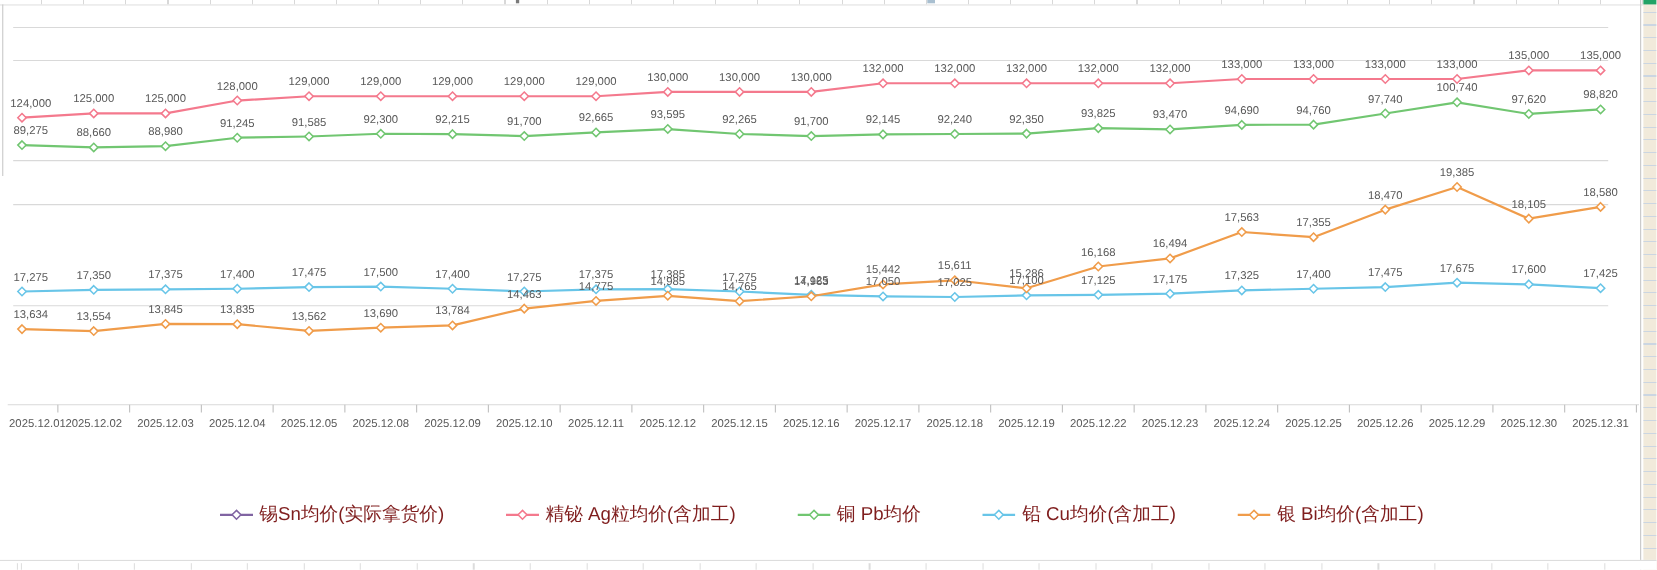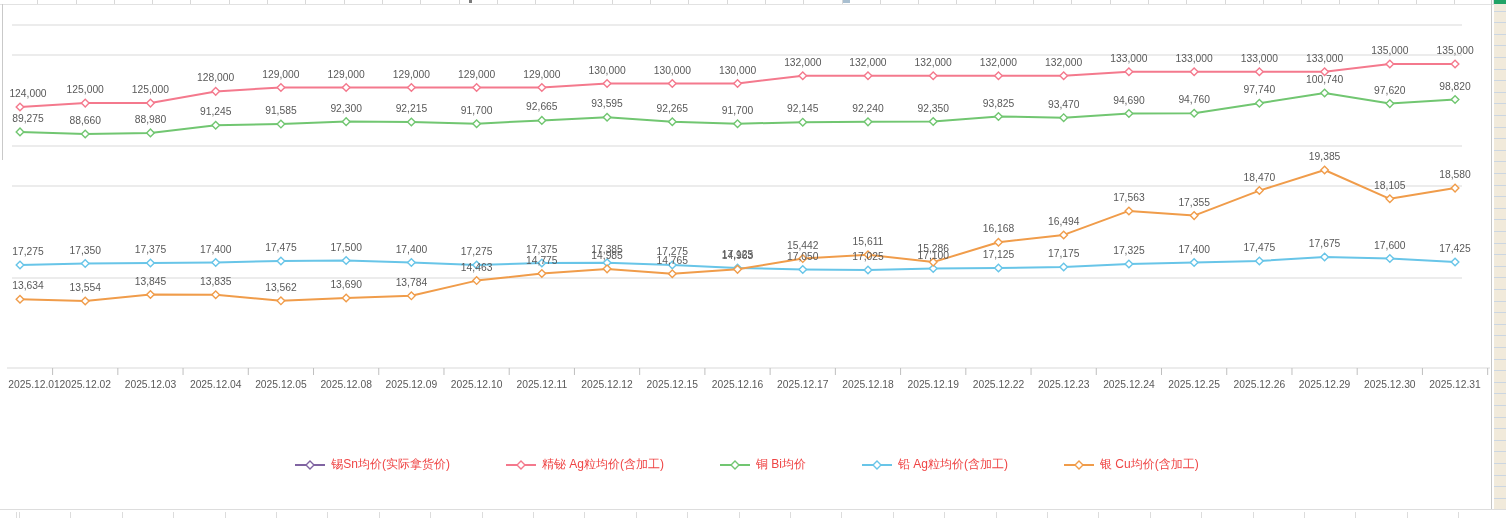--- a/index.html
+++ b/index.html
@@ -21,21 +21,21 @@
   
   .sheet-bottom{position:absolute;left:0;top:509px;width:1506px;height:9px;background:#fff;border-top:1px solid #dddddd;}
   .sheet-bottom .ticks{position:absolute;left:0;top:2px;width:1494px;height:7px;
     background-image:repeating-linear-gradient(to right,#dcdcdc 0,#dcdcdc 1px,transparent 1px,transparent 51.4px);
     background-position:19px 0;}
   
   svg.chart{position:absolute;left:0;top:0;}
   
   .legend{position:absolute;left:0;top:456px;width:1494px;display:flex;justify-content:center;gap:56px;}
   .legend-item{display:flex;align-items:center;gap:6px;cursor:default;}
-  .legend-label{font-size:12px;color:#ef4444;white-space:nowrap;}
+  .legend-label{font-size:17px;color:#7f1d1d;white-space:nowrap;}
 </style>
 </head>
 <body>
 
 <div class="stage">
 
   <div class="sheet-top">
     <span class="frag1"></span>
     <span class="frag2"></span>
   </div>
@@ -296,35 +296,35 @@
        <line x1="0" y1="6" x2="30" y2="6" stroke="#F4798D" stroke-width="2"></line>
        <path d="M15 2 L19 6 L15 10 L11 6 Z" fill="#fff" stroke="#F4798D" stroke-width="1.4"></path>
      </svg>
      <span class="legend-label">精铋 Ag粒均价(含加工)</span>
       </div>
       <div class="legend-item">
         <svg width="30" height="12">
        <line x1="0" y1="6" x2="30" y2="6" stroke="#71C671" stroke-width="2"></line>
        <path d="M15 2 L19 6 L15 10 L11 6 Z" fill="#fff" stroke="#71C671" stroke-width="1.4"></path>
      </svg>
-     <span class="legend-label">铜 Bi均价</span>
+     <span class="legend-label">铜 Pb均价</span>
       </div>
       <div class="legend-item">
         <svg width="30" height="12">
        <line x1="0" y1="6" x2="30" y2="6" stroke="#68C5E8" stroke-width="2"></line>
        <path d="M15 2 L19 6 L15 10 L11 6 Z" fill="#fff" stroke="#68C5E8" stroke-width="1.4"></path>
      </svg>
-     <span class="legend-label">铅 Ag粒均价(含加工)</span>
+     <span class="legend-label">铅 Cu均价(含加工)</span>
       </div>
       <div class="legend-item">
         <svg width="30" height="12">
        <line x1="0" y1="6" x2="30" y2="6" stroke="#F09C4A" stroke-width="2"></line>
        <path d="M15 2 L19 6 L15 10 L11 6 Z" fill="#fff" stroke="#F09C4A" stroke-width="1.4"></path>
      </svg>
-     <span class="legend-label">银 Cu均价(含加工)</span>
+     <span class="legend-label">银 Bi均价(含加工)</span>
       </div>
     </div>
 
   <div class="border-left"></div>
   <div class="border-right"></div>
 
   <div class="sheet-right"></div>
   <div class="green-cell" id="green-cell" style="background: rgb(33, 163, 102);"></div>
 
   <div class="sheet-bottom">

